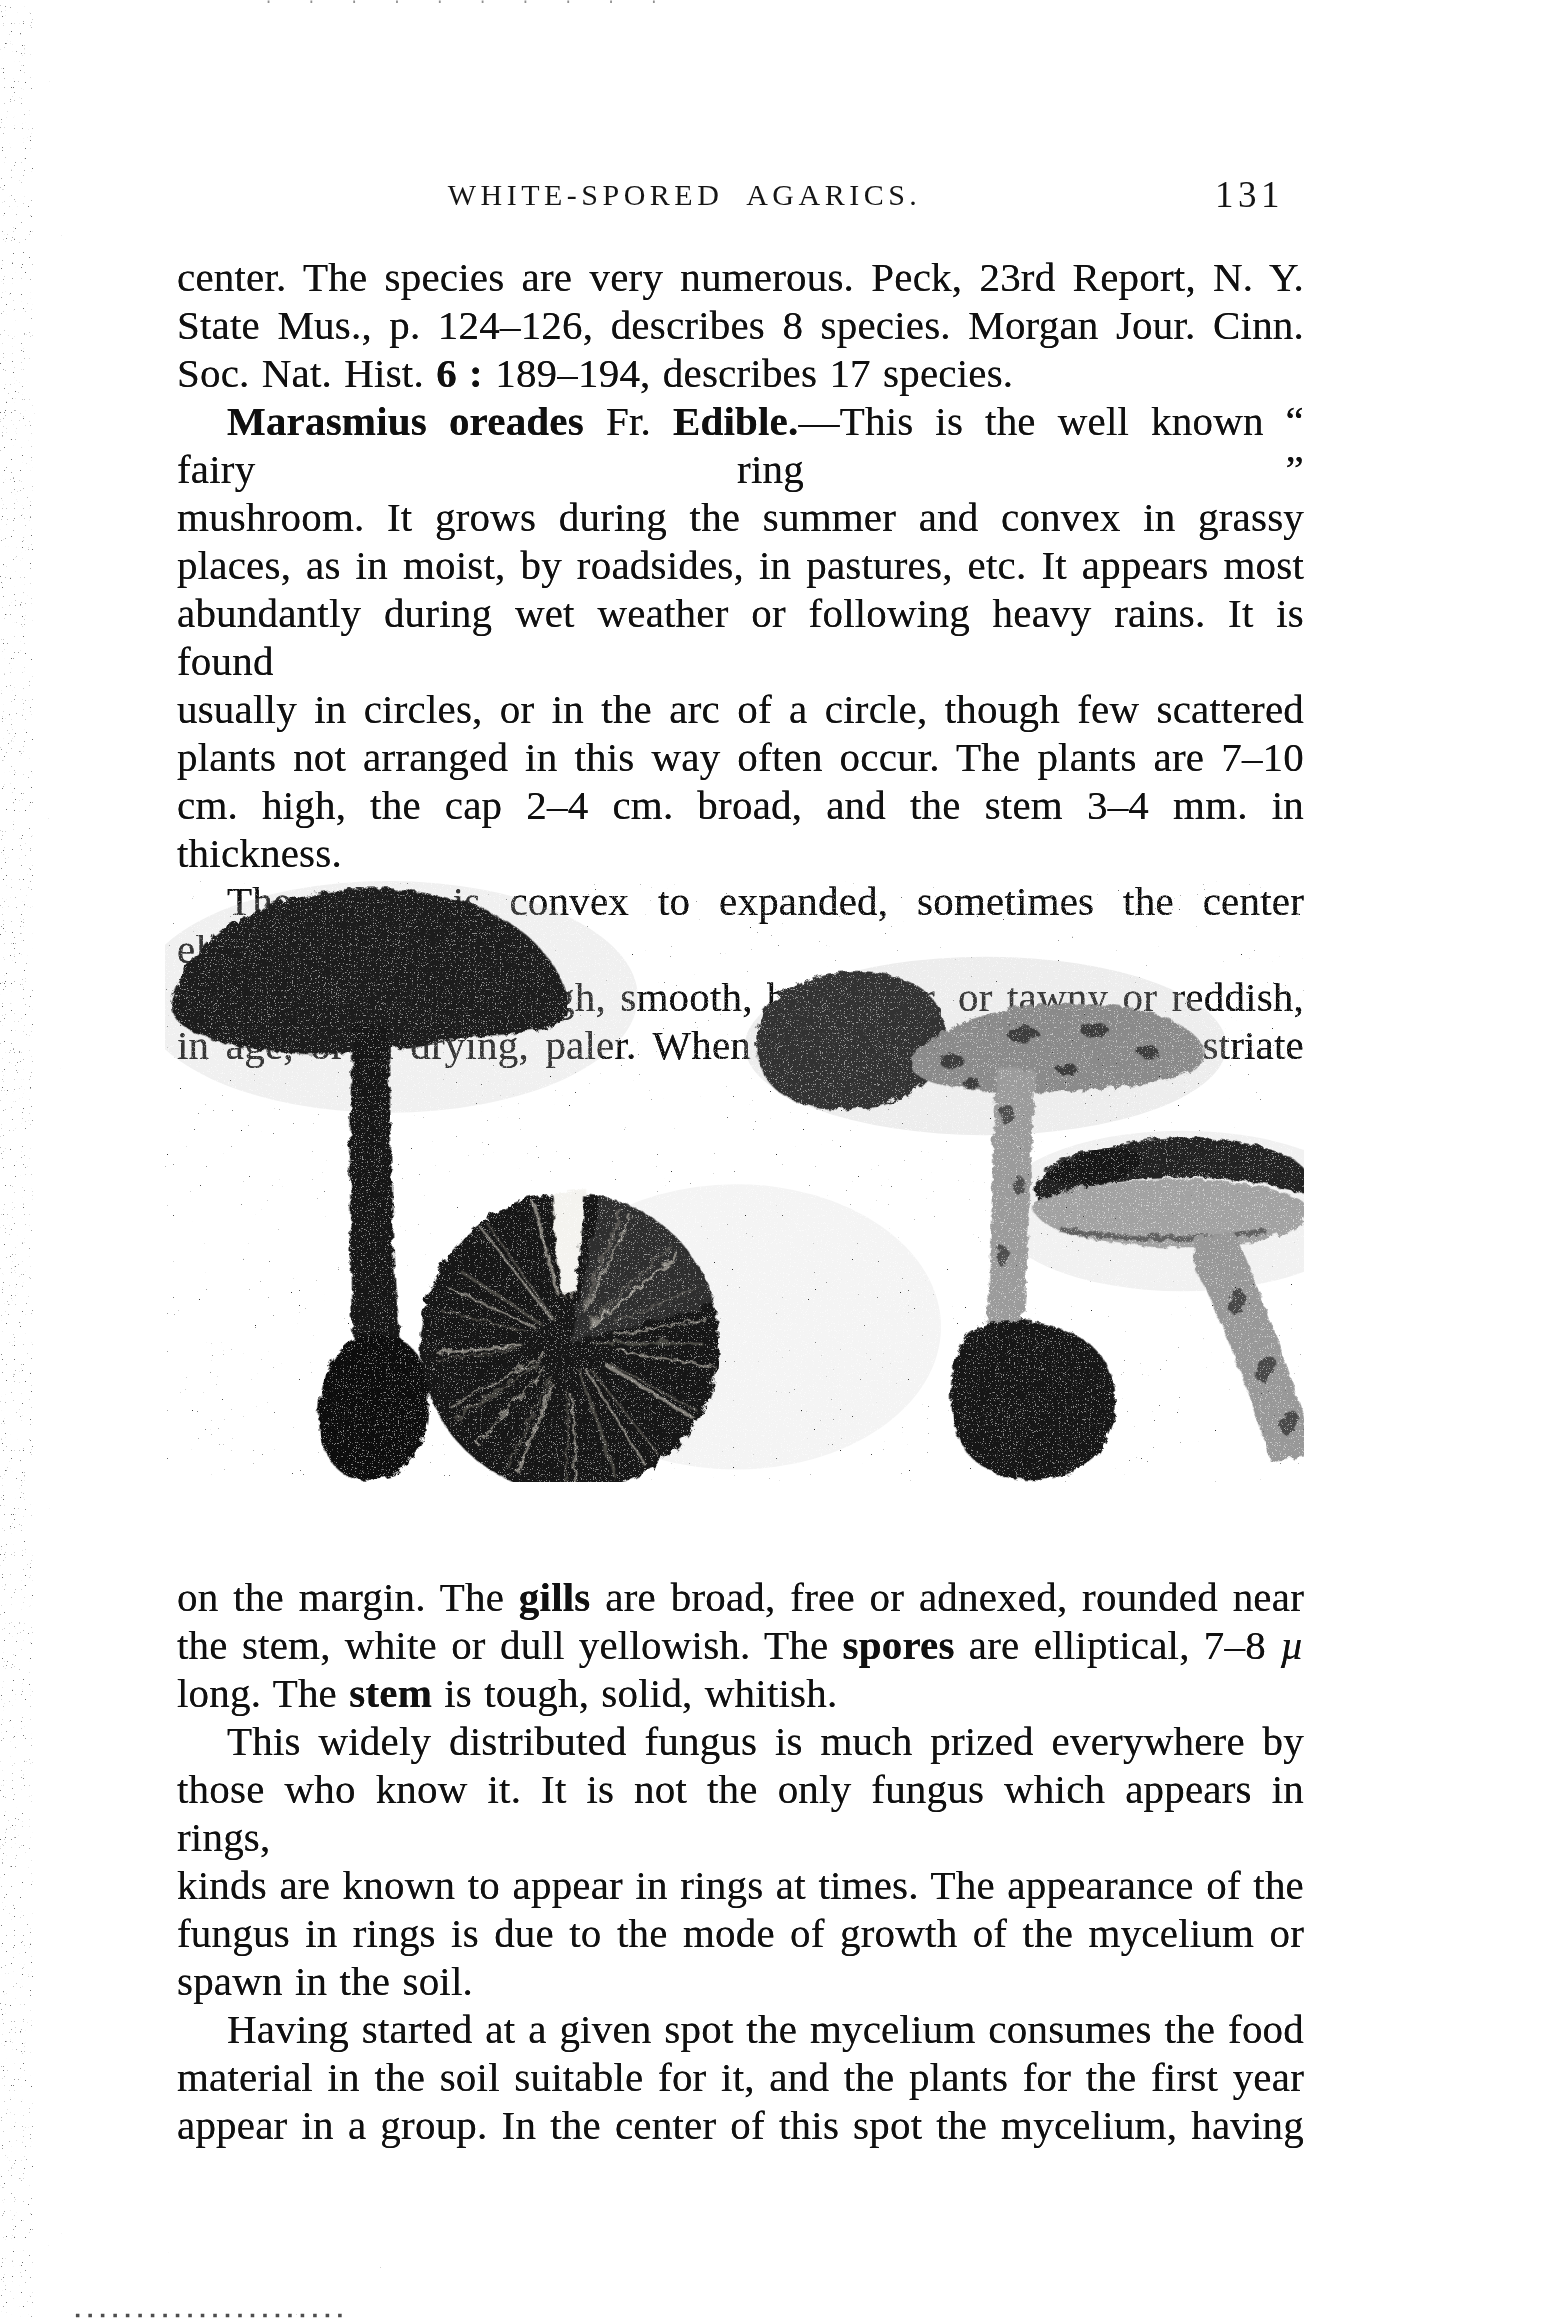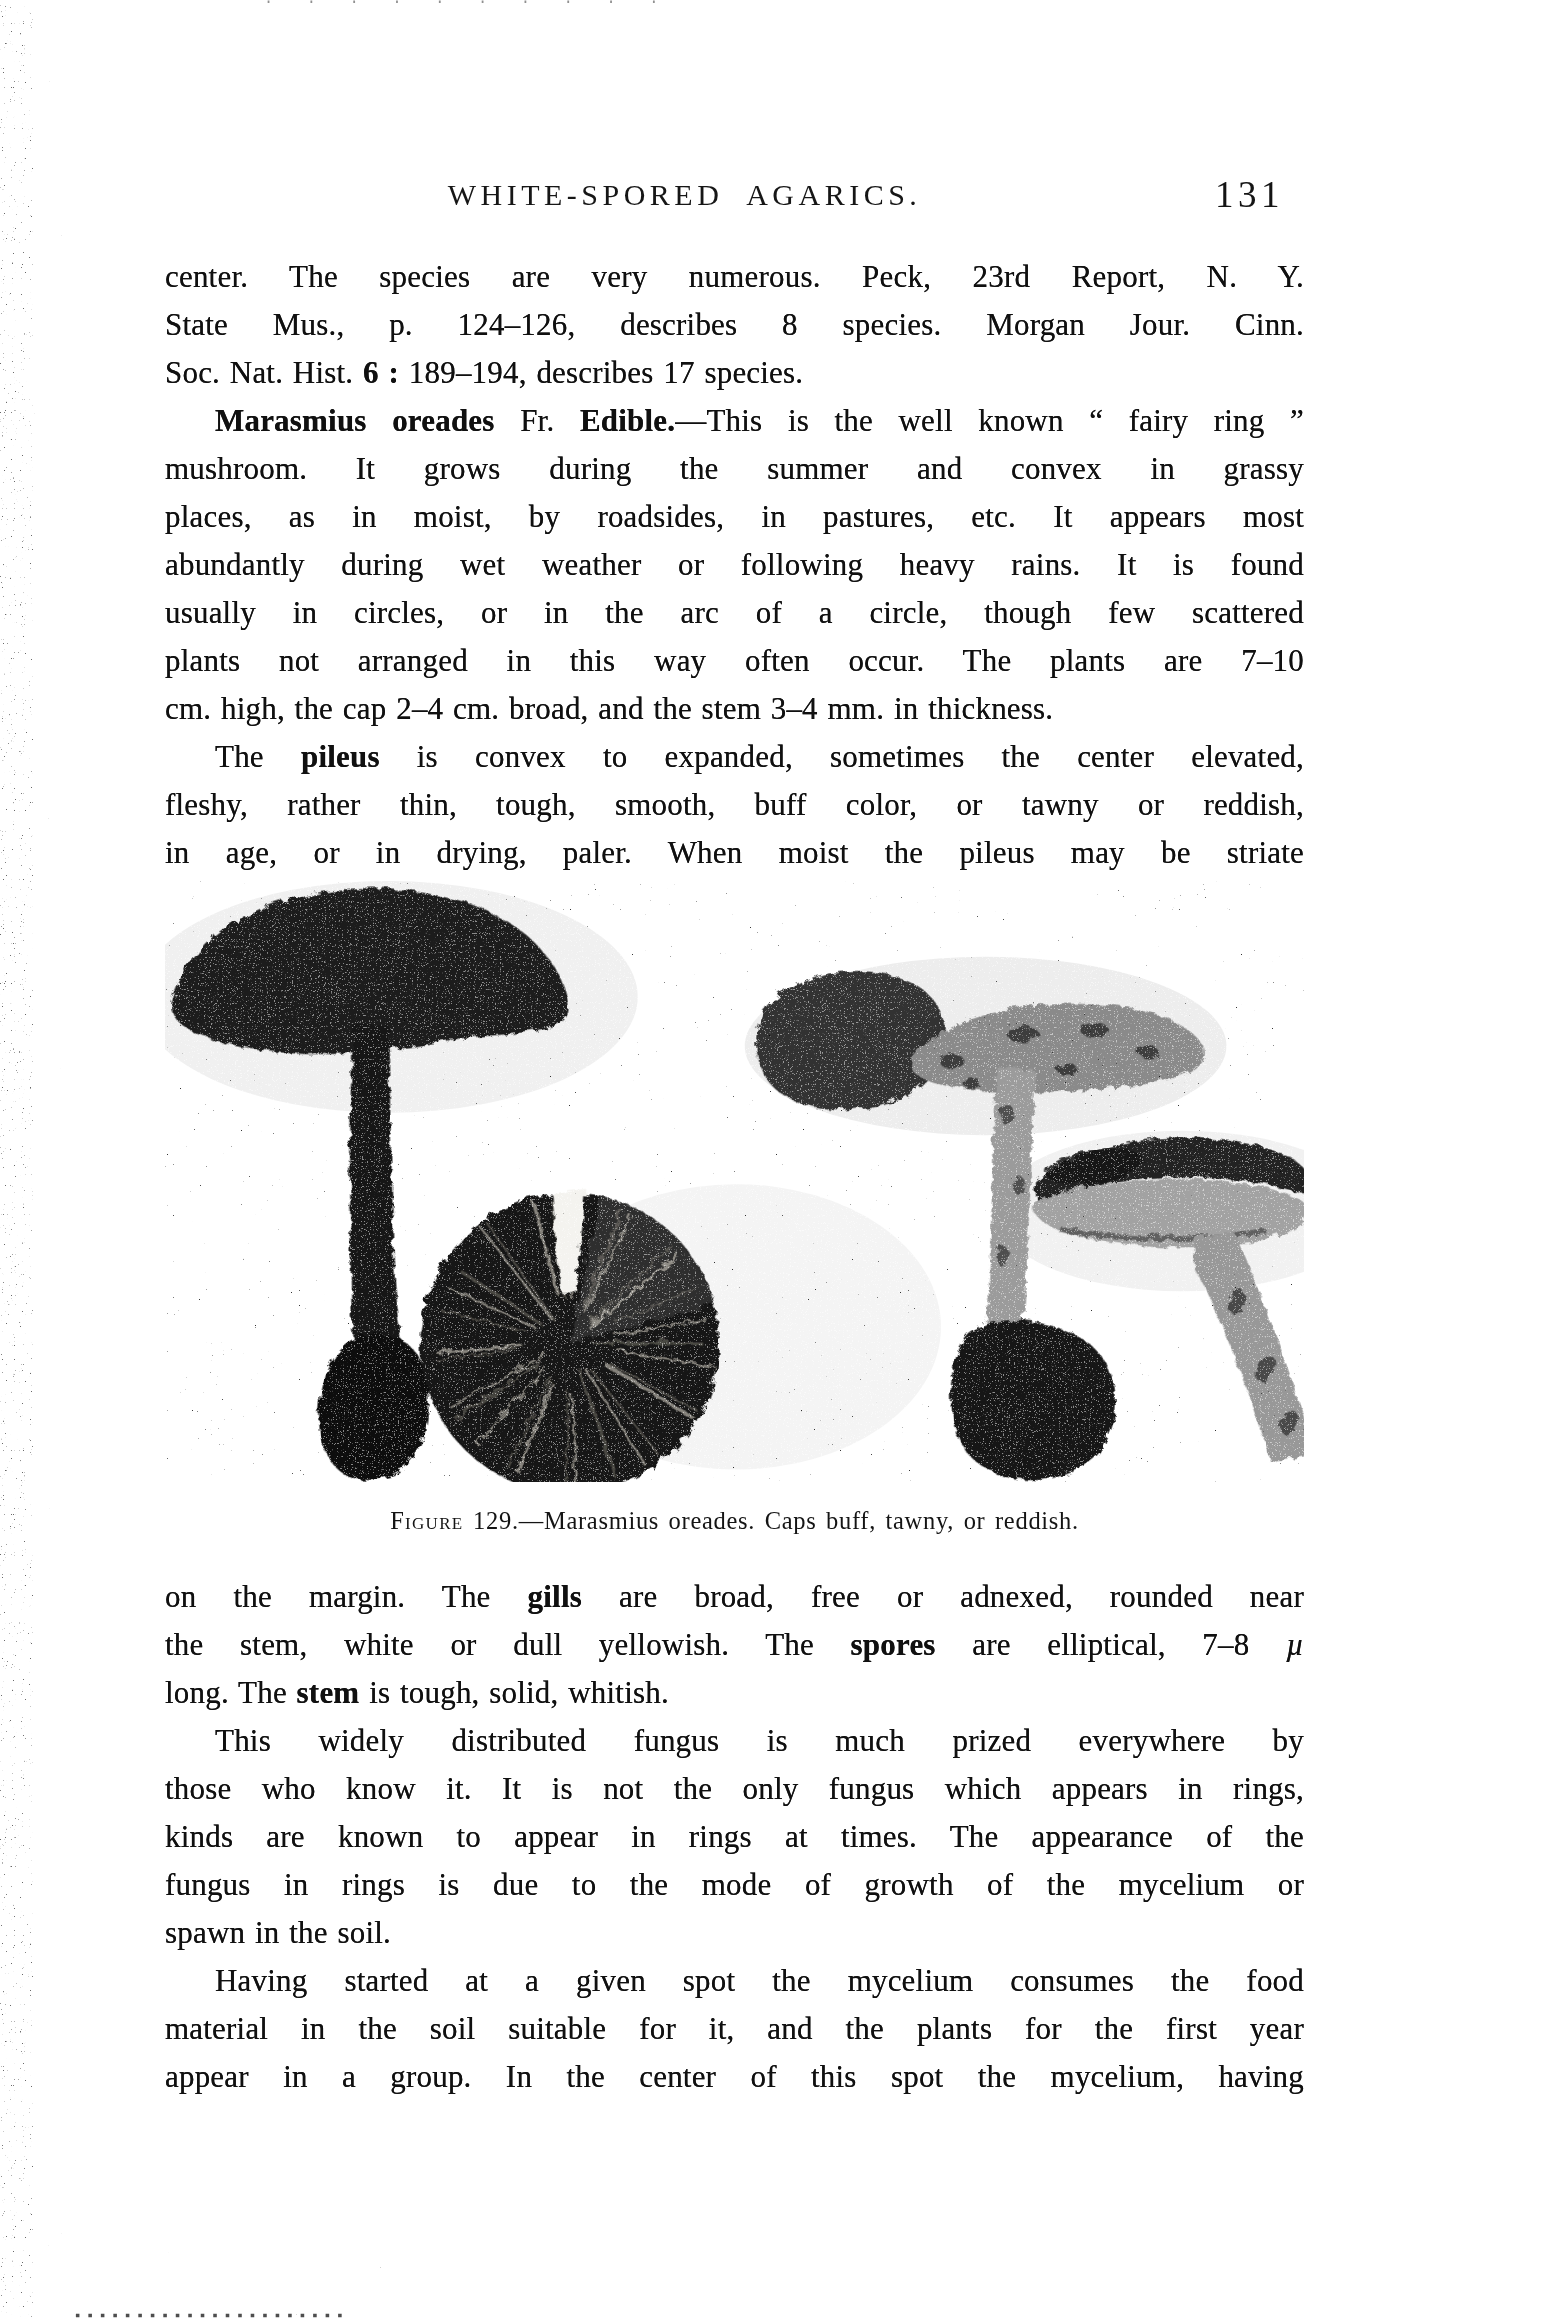--- a/index.html
+++ b/index.html
@@ -3,21 +3,21 @@
 <meta charset="utf-8">
 <style>
   html,body{margin:0;padding:0;background:#e8e8e8;}
   .page{position:relative;width:1561px;height:2319px;background:#ffffff;
         font-family:Liberation Serif, serif;color:#101010;overflow:hidden;}
   .content{position:absolute;left:165px;top:0;width:1139px;height:100%;}
   .running-head{position:absolute;top:178px;left:0;right:0;height:46px;font-size:30px;}
   .head-title{position:absolute;left:50%;transform:translateX(-50%) translateX(-50px);
               letter-spacing:4.5px;word-spacing:12.5px;white-space:nowrap;color:#161616;}
   .page-num{position:absolute;right:20px;top:-5.4px;font-size:37px;letter-spacing:4.5px;color:#141414;}
-  .textblock{position:absolute;left:0;right:0;font-size:31px;}
+  .textblock{position:absolute;left:12px;right:0;font-size:41px;}
   .tb1{top:253px;}
   .tb2{top:1573px;}
   .line{line-height:48px;text-align:justify;text-align-last:justify;
         letter-spacing:0.2px;word-spacing:1.8px;text-shadow:0 0 0.5px rgba(12,12,12,.85);}
   .line.end{text-align-last:left;}
   .line.indent{text-indent:50px;}
   .line b{font-weight:700;}
   .figure-wrap{position:absolute;left:0;top:881px;width:1139px;height:601px;}
   .figure-wrap svg{display:block;width:100%;height:100%;}
   .caption{position:absolute;left:0;right:0;top:1507px;text-align:center;
@@ -166,21 +166,20 @@
               <ellipse cx="1258" cy="605" rx="8" ry="14" transform="rotate(24 1258 605)"></ellipse>
             </g>
           </g>
         </g>
 
         <rect width="1277" height="674" filter="url(#fw)" opacity="0.5"></rect>
         <rect width="1277" height="674" filter="url(#fb)" opacity="0.8"></rect>
       </svg>
     </div>
 
-    <div class="caption"><span class="sc">Figure</span> 129.—Marasmius oreades.  Caps buff, tawny, or reddish.</div>
 
     <div class="textblock tb2">
         <div class="line">on the margin.  The <b>gills</b> are broad, free or adnexed, rounded near</div>
         <div class="line">the stem, white or dull yellowish.  The <b>spores</b> are elliptical, 7–8 <i>µ</i></div>
         <div class="line end">long.  The <b>stem</b> is tough, solid, whitish.</div>
         <div class="line indent">This widely distributed fungus is much prized everywhere by</div>
         <div class="line">those who know it.  It is not the only fungus which appears in rings,</div>
         <div class="line">kinds are known to appear in rings at times.  The appearance of the</div>
         <div class="line">fungus in rings is due to the mode of growth of the mycelium or</div>
         <div class="line end">spawn in the soil.</div>

